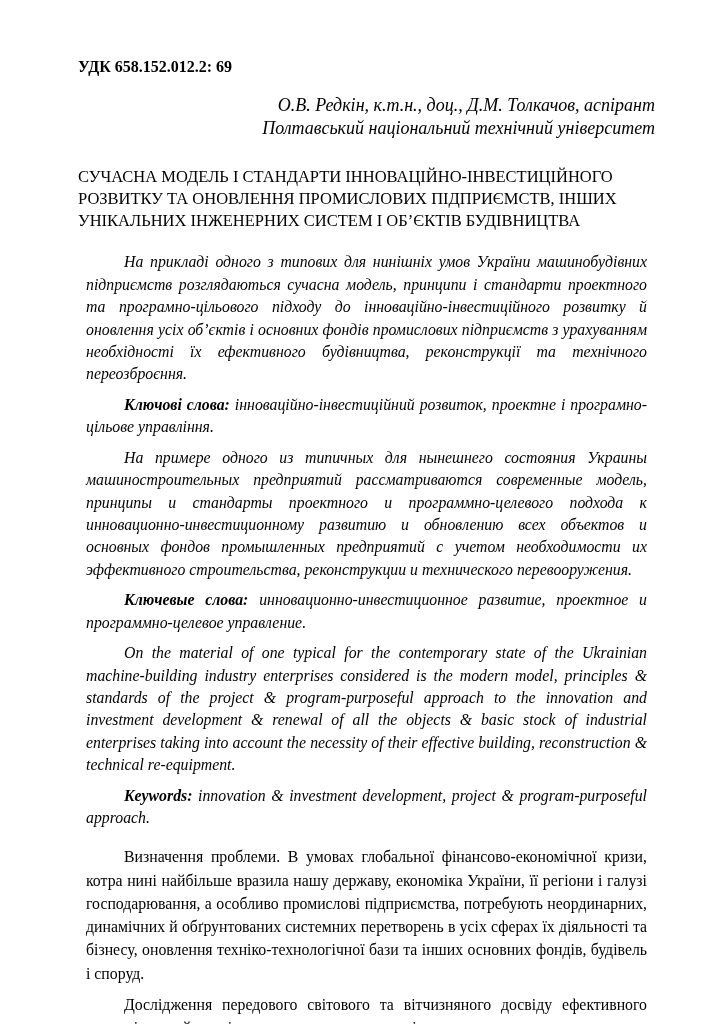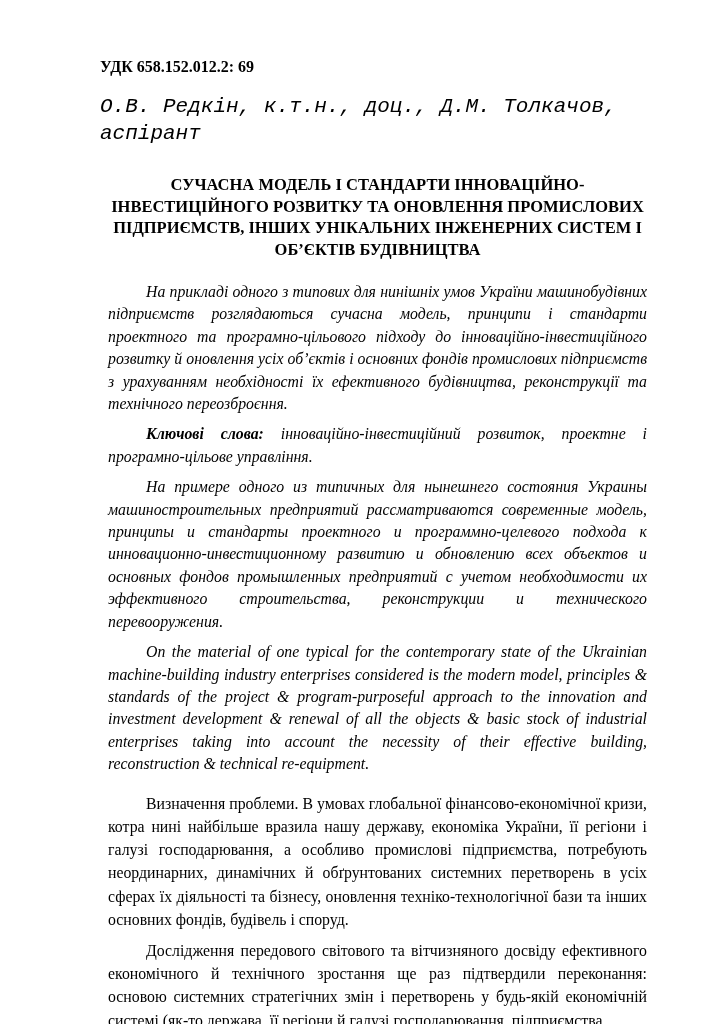--- a/index.html
+++ b/index.html
@@ -11,37 +11,36 @@
     width: 724px;
     height: 1024px;
     overflow: hidden;
     font-family: "Liberation Serif", "DejaVu Serif", serif;
     color: #000000;
   }
   .page {
     box-sizing: border-box;
     width: 724px;
     height: 1024px;
-    padding: 58px 69px 30px 100px;
+    padding: 58px 69px 30px 78px;
   }
   .udc {
     font-weight: bold;
     font-size: 16px;
     margin: 0 0 18px 0;
   }
   .byline {
+    text-align: right;
     font-style: italic;
-    font-size: 21px;
+    font-size: 18px;
     line-height: 1.28;
     margin: 0 0 26px 0;
-    font-family: Liberation Mono, monospace;
   }
   .title {
-    text-align: center;
-    font-weight: bold;
+    font-weight: normal;
     font-size: 16.5px;
     line-height: 1.32;
     margin: 0 0 20px 0;
   }
   p.para {
     margin: 8px;
     text-align: justify;
     text-indent: 38px;
     font-size: 15.8px;
     line-height: 1.42;
@@ -64,32 +63,35 @@
 </style>
 </head>
 <body>
 
 <div class="page">
 
   <p class="udc">УДК 658.152.012.2: 69</p>
 
   <div class="byline">
     <div>О.В. Редкін, к.т.н., доц., Д.М. Толкачов, аспірант</div>
+    <div>Полтавський національний технічний університет</div>
   </div>
 
   <div class="title">СУЧАСНА МОДЕЛЬ І СТАНДАРТИ ІННОВАЦІЙНО-ІНВЕСТИЦІЙНОГО РОЗВИТКУ ТА ОНОВЛЕННЯ ПРОМИСЛОВИХ ПІДПРИЄМСТВ, ІНШИХ УНІКАЛЬНИХ ІНЖЕНЕРНИХ СИСТЕМ І ОБ’ЄКТІВ БУДІВНИЦТВА</div>
 
   <p class="para abstract">На прикладі одного з типових для нинішніх умов України машинобудівних підприємств розглядаються сучасна модель, принципи і стандарти проектного та програмно-цільового підходу до інноваційно-інвестиційного розвитку й оновлення усіх об’єктів і основних фондів промислових підприємств з урахуванням необхідності їх ефективного будівництва, реконструкції та технічного переозброєння.</p>
 
   <p class="para abstract"><span class="kw-label">Ключові слова:</span><span> інноваційно-інвестиційний розвиток, проектне і програмно-цільове управління.</span></p>
 
   <p class="para abstract">На примере одного из типичных для нынешнего состояния Украины машиностроительных предприятий рассматриваются современные модель, принципы и стандарты проектного и программно-целевого подхода к инновационно-инвестиционному развитию и обновлению всех объектов и основных фондов промышленных предприятий с учетом необходимости их эффективного строительства, реконструкции и технического перевооружения.</p>
 
+  <p class="para abstract"><span class="kw-label">Ключевые слова:</span><span> инновационно-инвестиционное развитие, проектное и программно-целевое управление.</span></p>
 
   <p class="para abstract">On the material of one typical for the contemporary state of the Ukrainian machine-building industry enterprises considered is the modern model, principles &amp; standards of the project &amp; program-purposeful approach to the innovation and investment development &amp; renewal of all the objects &amp; basic stock of industrial enterprises taking into account the necessity of their effective building, reconstruction &amp; technical re-equipment.</p>
 
+  <p class="para abstract"><span class="kw-label">Keywords:</span><span> innovation &amp; investment development, project &amp; program-purposeful approach.</span></p>
 
   <div class="body-block">
     <p class="para body-para"><span class="lead-in">Визначення проблеми.</span><span> В умовах глобальної фінансово-економічної кризи, котра нині найбільше вразила нашу державу, економіка України, її регіони і галузі господарювання, а особливо промислові підприємства, потребують неординарних, динамічних й обґрунтованих системних перетворень в усіх сферах їх діяльності та бізнесу, оновлення техніко-технологічної бази та інших основних фондів, будівель і споруд.</span></p>
     <p class="para body-para">Дослідження передового світового та вітчизняного досвіду ефективного економічного й технічного зростання ще раз підтвердили переконання: основою системних стратегічних змін і перетворень у будь-якій економічній системі (як-то держава, її регіони й галузі господарювання, підприємства</p>
   </div>
 
 </div>
 
 </body></html>

